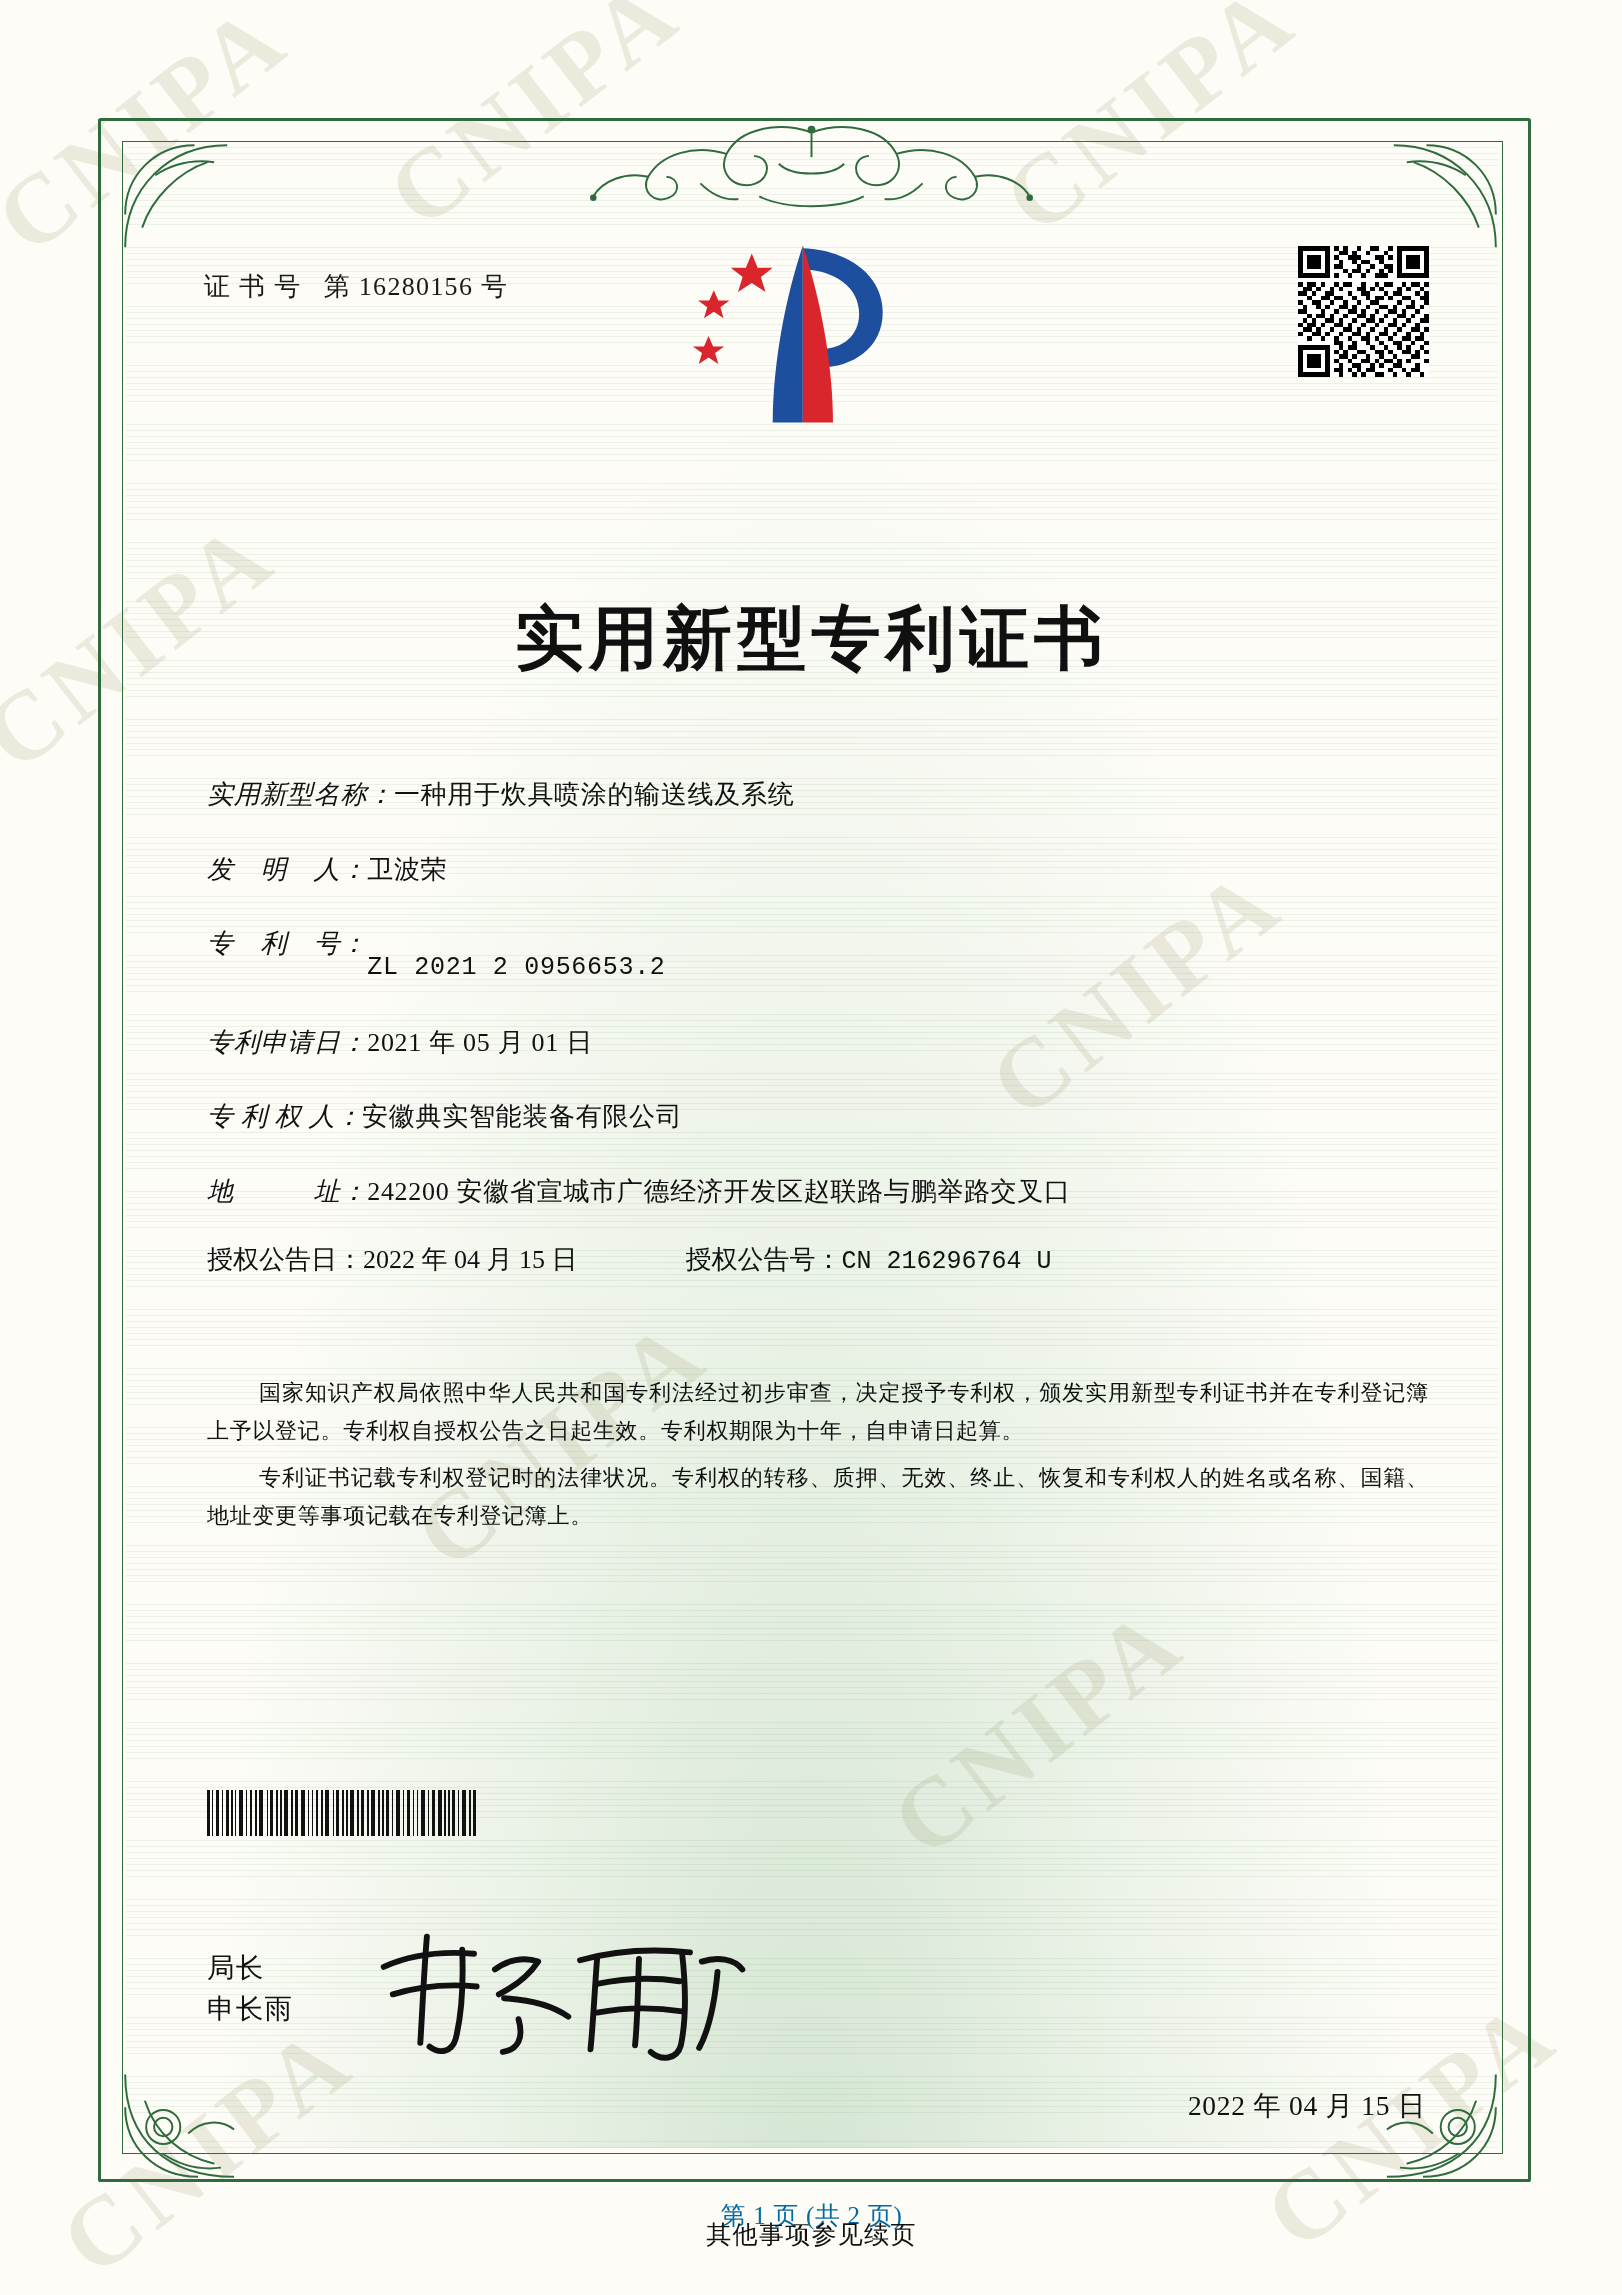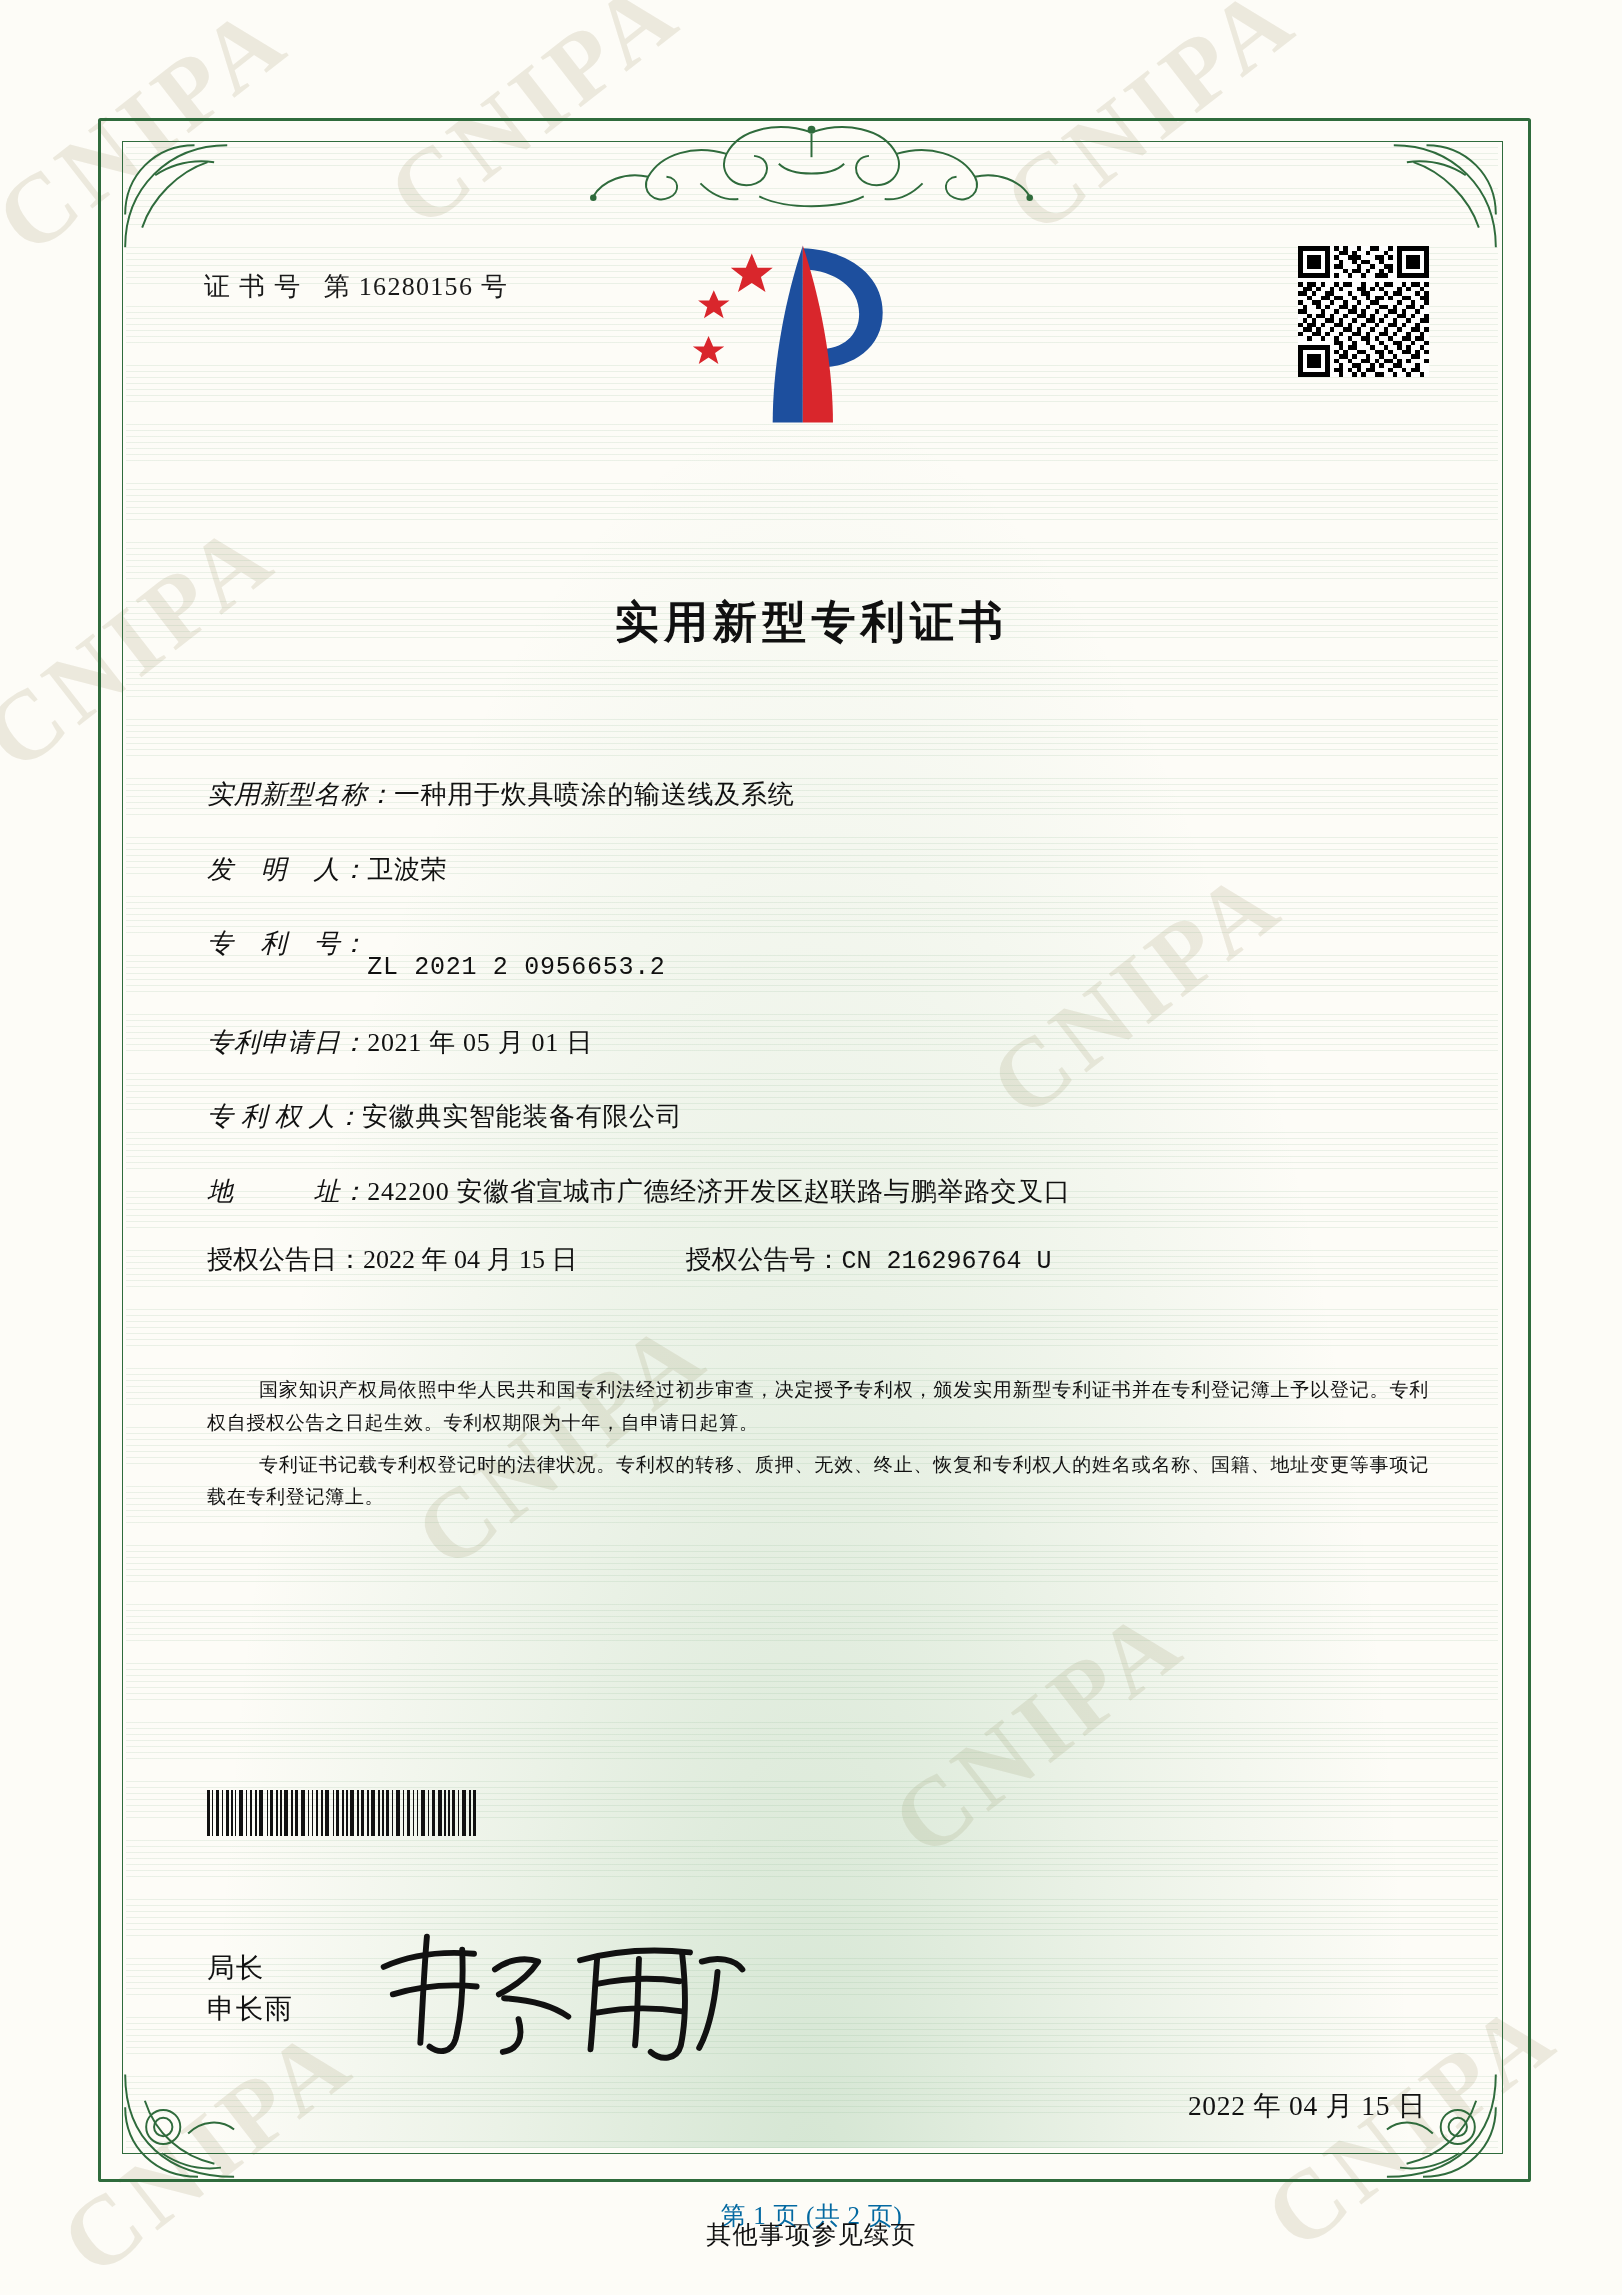--- a/index.html
+++ b/index.html
@@ -110,21 +110,21 @@
     height: 190px;
   }
 
   .title {
     position: absolute;
     left: 0;
     right: 0;
     top: 452px;
     text-align: center;
     font-family: "DejaVu Serif", "Liberation Serif", serif;
-    font-size: 44px;
+    font-size: 69px;
     font-weight: 700;
     letter-spacing: 5.2px;
     color: #101010;
   }
 
   .fields {
     position: absolute;
     left: 85px;
     right: 72px;
     top: 635px;
@@ -164,21 +164,21 @@
   .row-split .mononum {
     font-family: "Liberation Mono", "DejaVu Sans Mono", monospace;
     font-size: 25px;
   }
 
   .paras {
     position: absolute;
     left: 85px;
     right: 72px;
     top: 1233px;
-    font-size: 19px;
+    font-size: 22px;
     line-height: 1.72;
     color: #111;
     letter-spacing: 0.7px;
   }
   .paras p {
     margin: 0 0 9.2px 0;
     text-indent: 52px;
     text-align: justify;
   }
 

